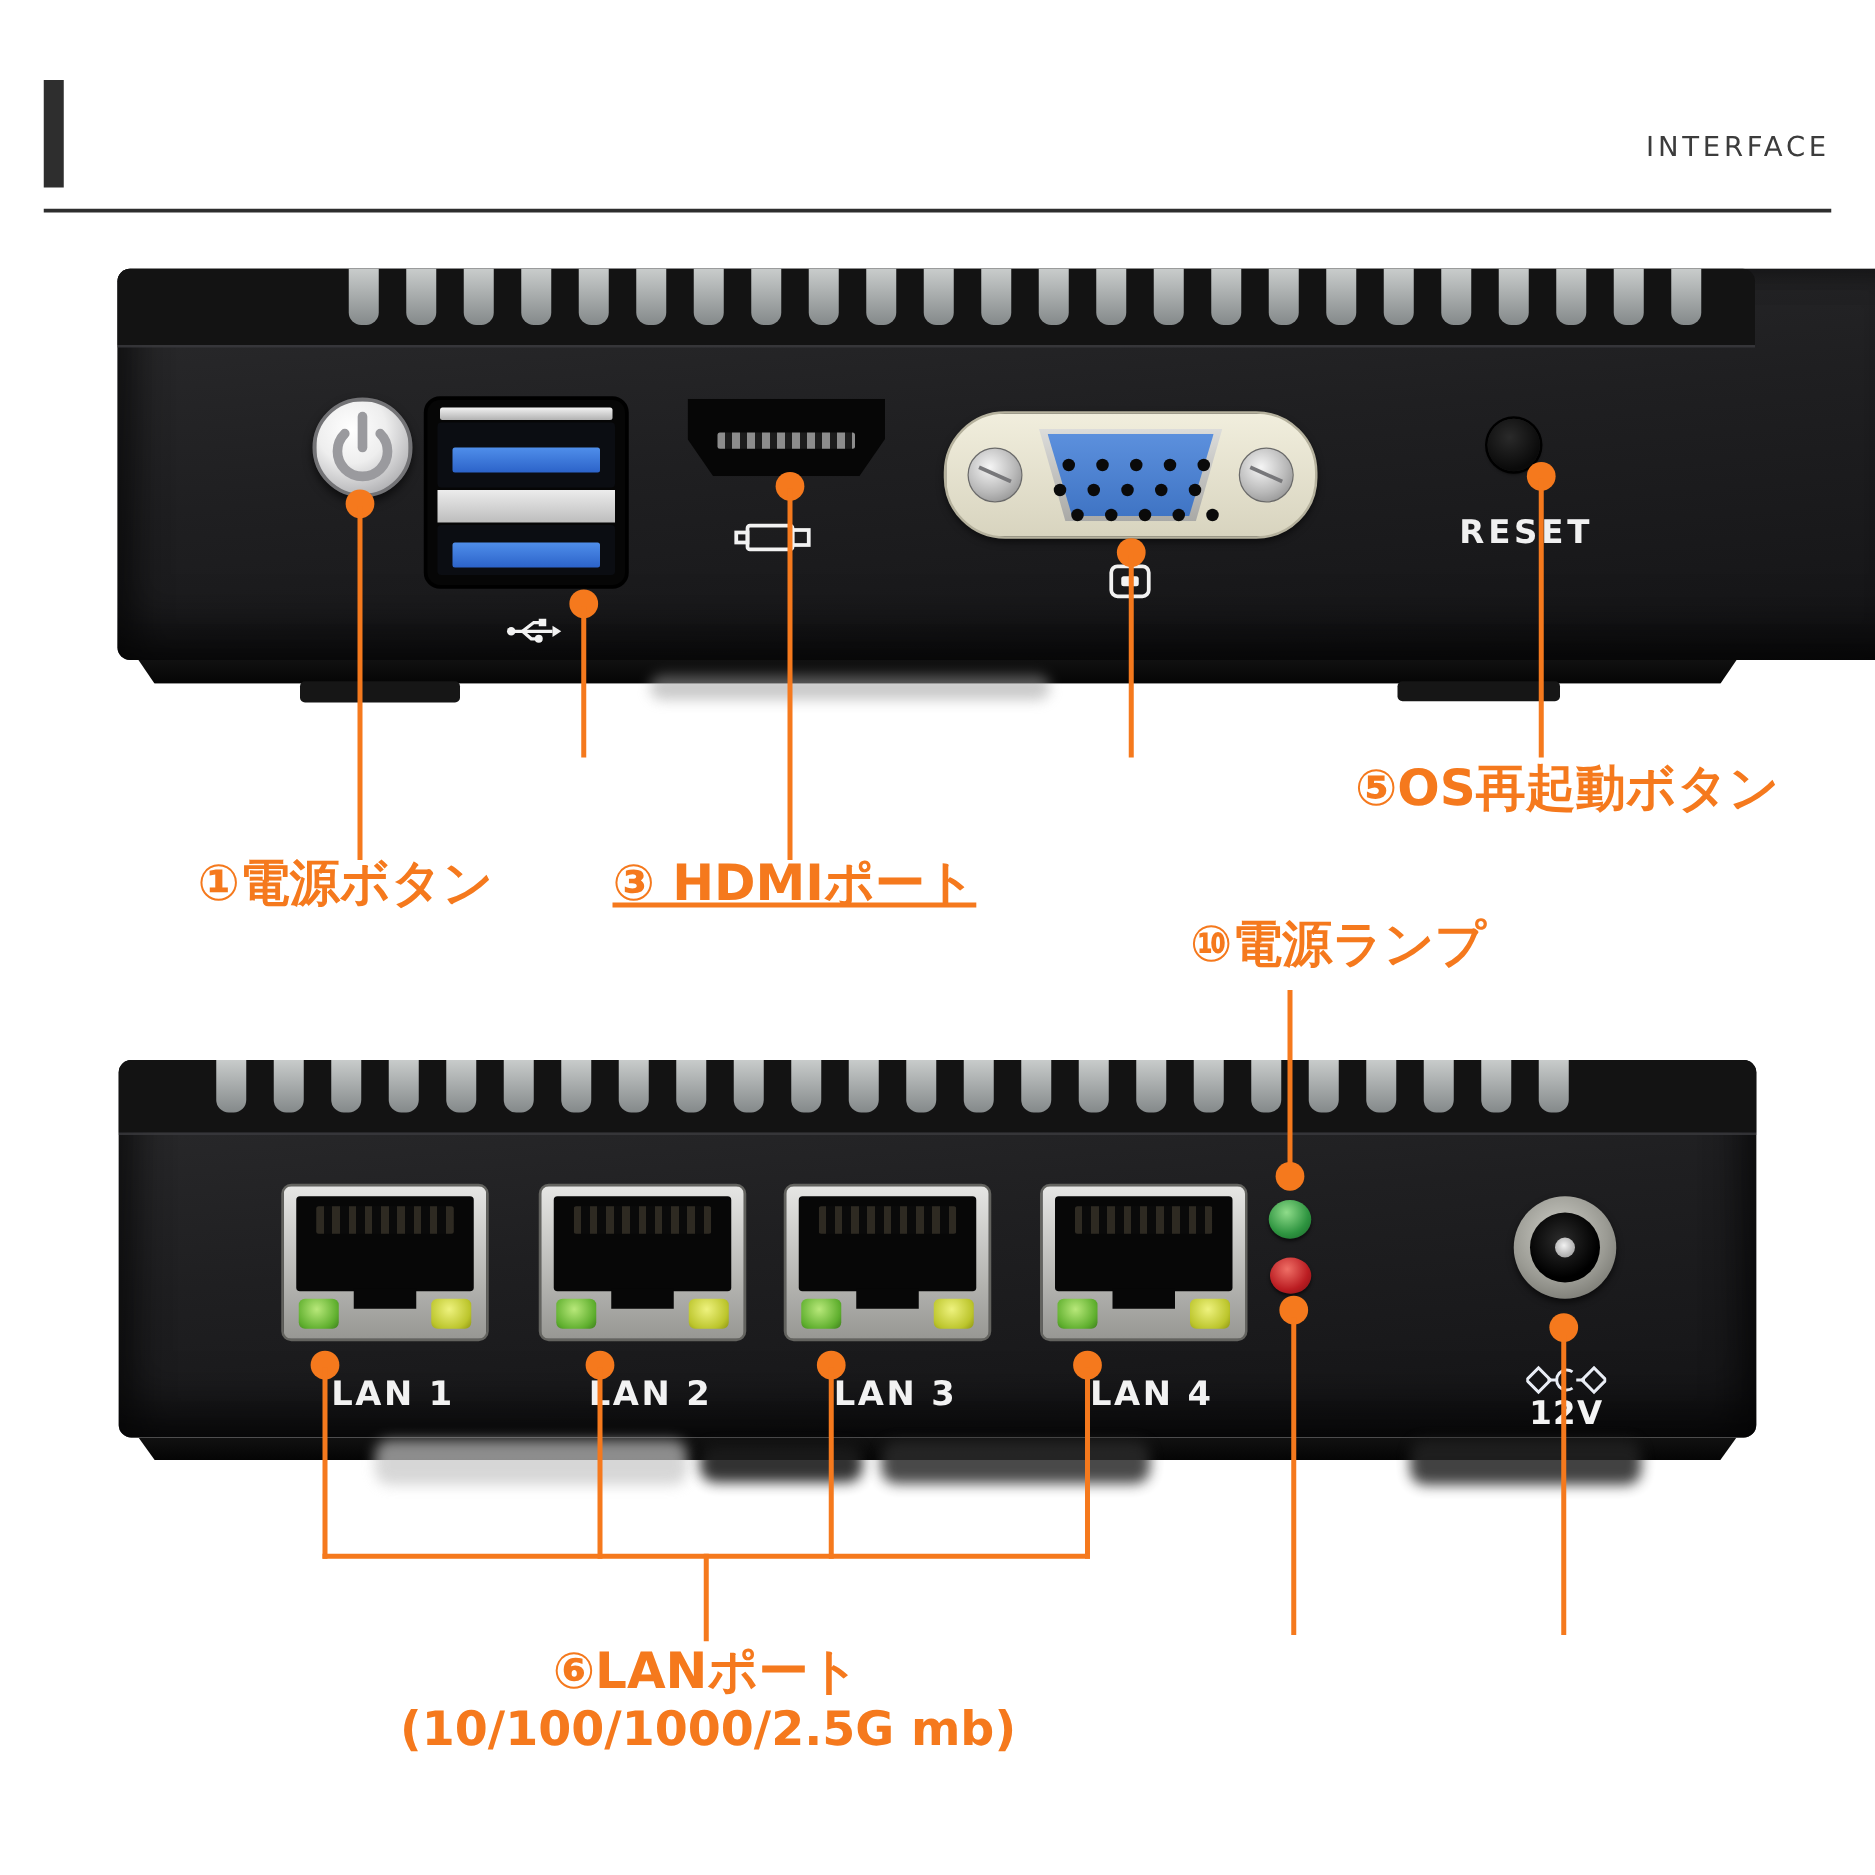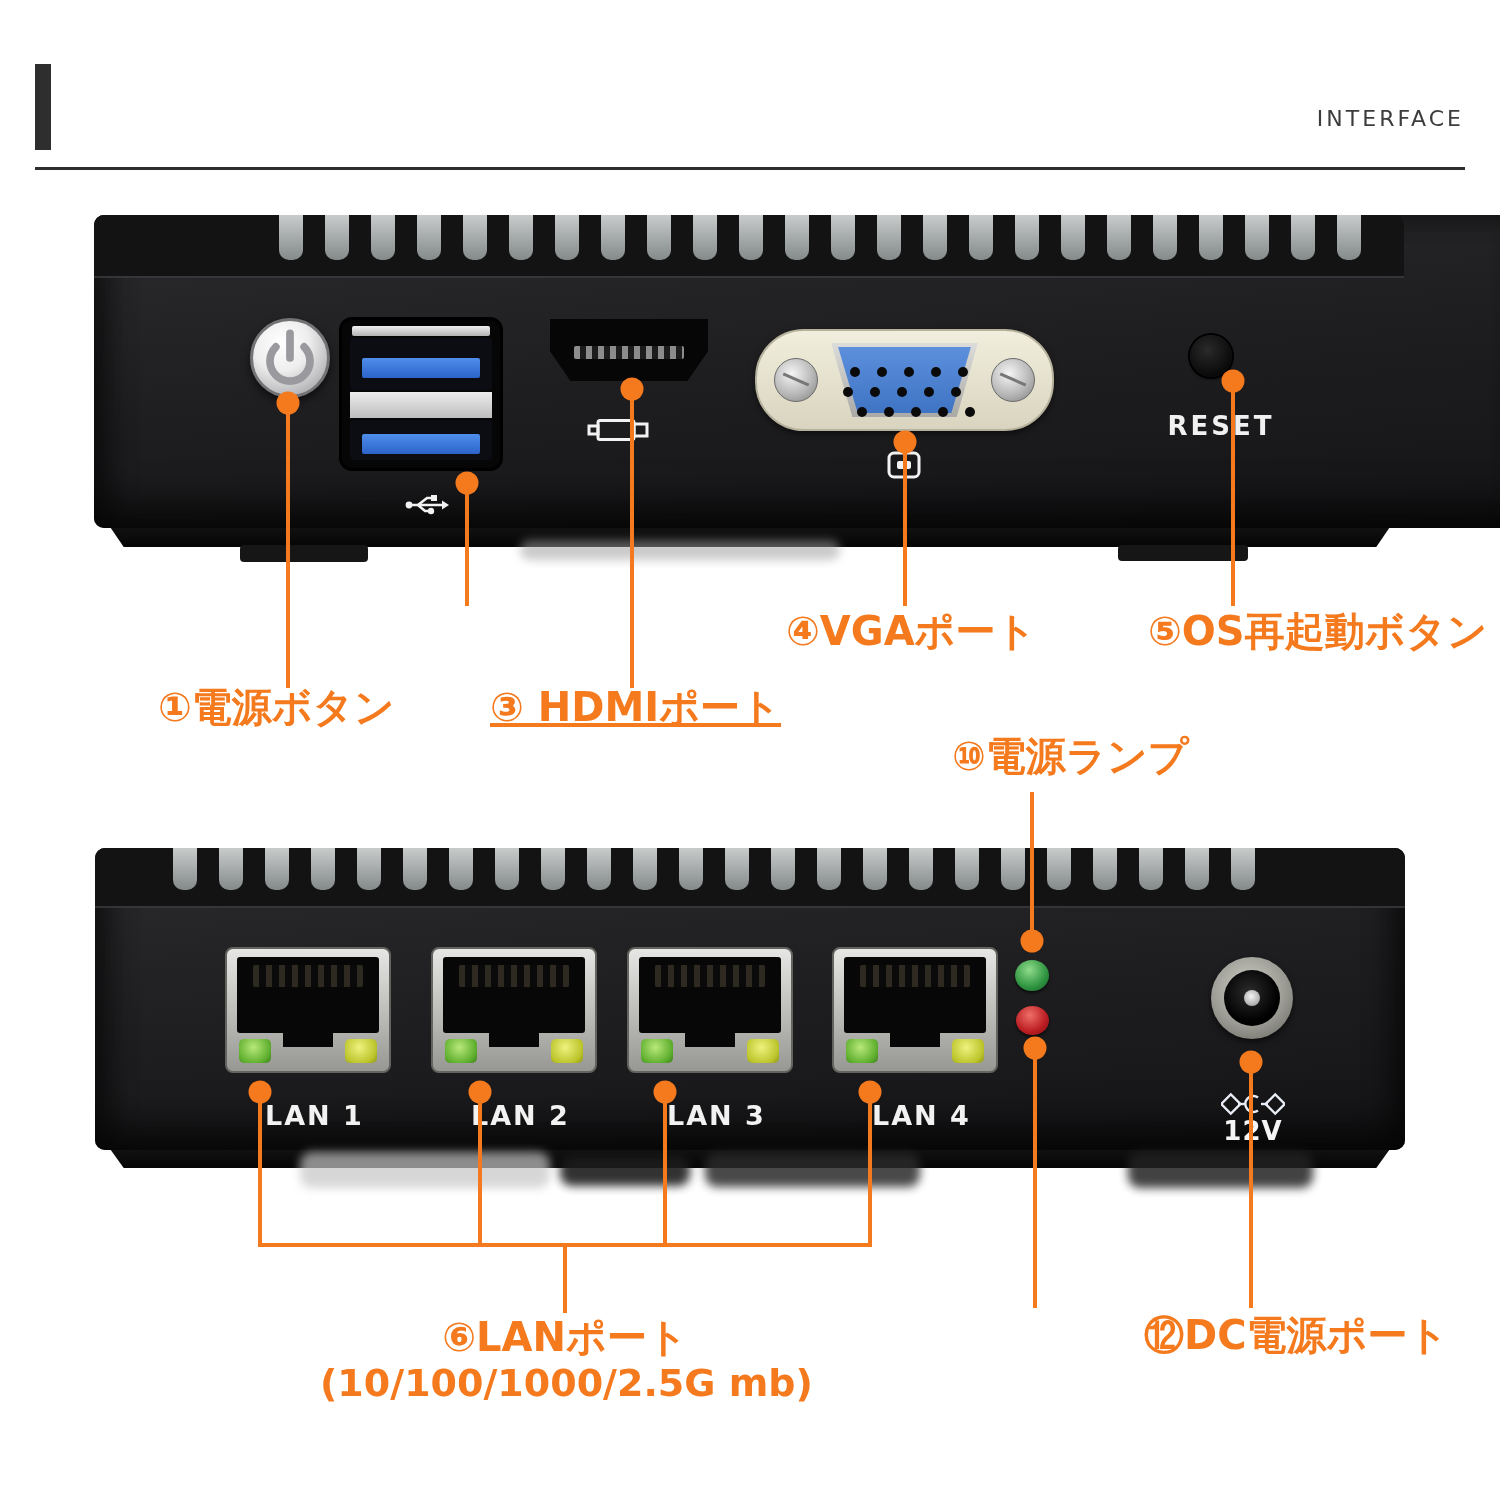--- a/index.html
+++ b/index.html
@@ -209,25 +209,24 @@
 
   <div class="abs adot" style="left:467px;top:483px;"></div>
   <div class="abs aline" style="left:467px;top:485px;height:121px;"></div>
 
   <div class="abs adot" style="left:632px;top:389px;"></div>
   <div class="abs aline" style="left:632px;top:391px;height:297px;"></div>
   <div class="abs alabel" style="left:490px;top:684px;text-decoration:underline;">③ HDMIポート</div>
 
   <div class="abs adot" style="left:905px;top:442px;"></div>
   <div class="abs aline" style="left:905px;top:444px;height:162px;"></div>
-  <div class="abs alabel" style="left:786px;top:608px;">④VGAポート</div>
 
   <div class="abs adot" style="left:1233px;top:381px;"></div>
   <div class="abs aline" style="left:1233px;top:383px;height:223px;"></div>
-  <div class="abs alabel" style="left:1148px;top:608px;">⑤OS再起動ボタン</div>
+  <div class="abs alabel" style="left:1084px;top:608px;">⑤OS再起動ボタン</div>
 
   <div class="abs device" style="left:95px;top:848px;width:1310px;height:302px;">
     <svg class="abs finband" style="height:58px;" width="1310" height="58" id="finsB" xmlns="http://www.w3.org/2000/svg">
       <defs>
           <linearGradient id="finGradB" x1="0" y1="0" x2="0" y2="1">
         <stop offset="0" stop-color="#d8dbda"></stop>
             <stop offset="1" stop-color="#84898a"></stop>
       </linearGradient>
         </defs>
     <rect x="78" y="-10" width="24" height="52" rx="10" fill="url(#finGradB)"></rect>
@@ -338,15 +337,14 @@
   <div class="abs aline-h" style="left:258px;top:1243px;width:614px;"></div>
   <div class="abs aline" style="left:565px;top:1243px;height:70px;"></div>
   <div class="abs alabel center" style="left:320px;top:1314px;width:490px;">⑥LANポート</div>
   <div class="abs alabel small center" style="left:320px;top:1362px;width:490px;">(10/100/1000/2.5G mb)</div>
 
   <div class="abs adot" style="left:1035px;top:1048px;"></div>
   <div class="abs aline" style="left:1035px;top:1054px;height:254px;"></div>
 
   <div class="abs adot" style="left:1251px;top:1062px;"></div>
   <div class="abs aline" style="left:1251px;top:1068px;height:240px;"></div>
-  <div class="abs alabel" style="left:1144px;top:1312px;">⑫DC電源ポート</div>
 
 </div>
 
 </body></html>

